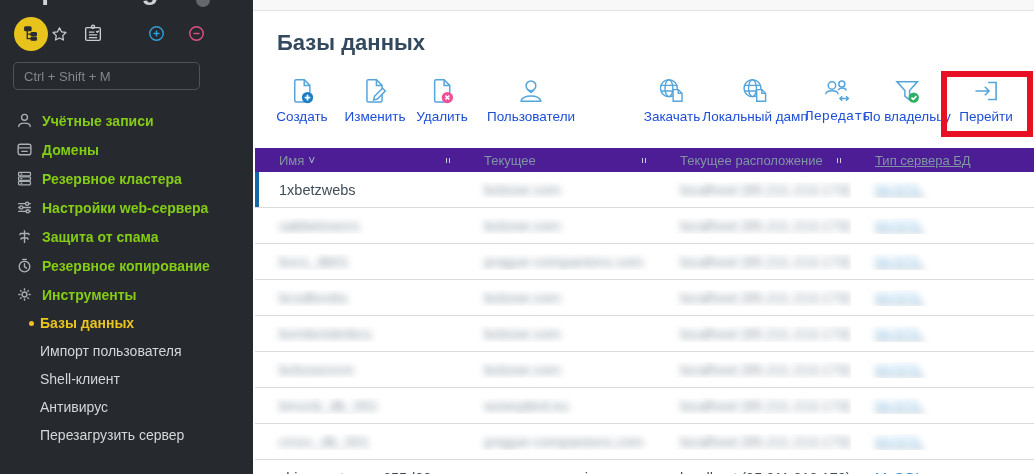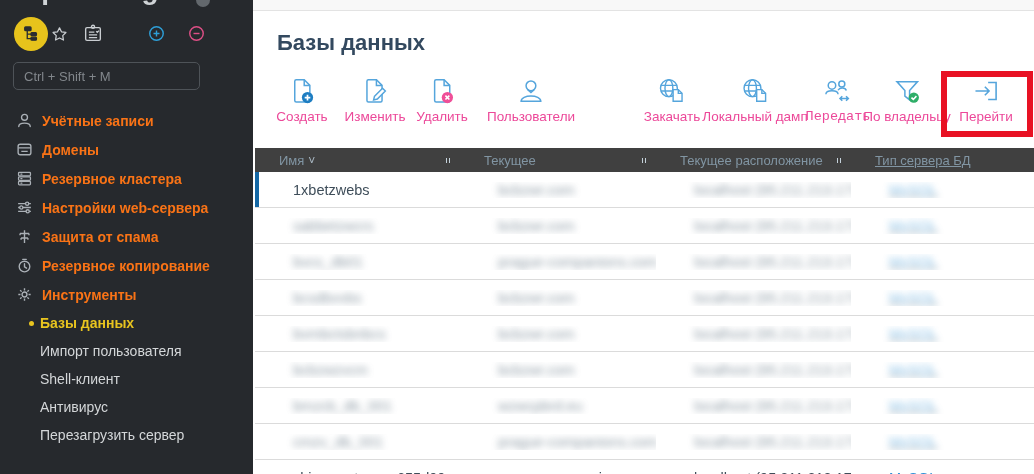--- a/index.html
+++ b/index.html
@@ -10,49 +10,49 @@
   .logo-clip{position:absolute;top:0;left:0;width:230px;height:11px;overflow:hidden;}
   .logo-text{position:absolute;top:-26px;left:14px;font-size:28px;font-weight:700;color:#cfd3d6;letter-spacing:2px;}
   .help-dot{position:absolute;top:-7px;left:196px;width:14px;height:14px;border-radius:50%;background:#63686d;}
   .hicon{position:absolute;}
   .round-badge{width:34px;height:34px;border-radius:50%;background:#e7c31c;display:flex;align-items:center;justify-content:center;}
   .search-box{position:absolute;top:62px;left:13px;width:187px;height:25px;box-sizing:border-box;
               border:1px solid #4e5358;border-radius:5px;background:transparent;color:#3b82f6;
               font-size:13px;padding:13px 10px;font-family:"Liberation Sans",sans-serif;outline:none;}
   .search-box::placeholder{color:#82878c;opacity:1;}
   .menu{position:absolute;top:106px;left:0;right:0;}
-  .menu-item{height:29px;display:flex;align-items:center;padding-left:16px;color:#f97316;
+  .menu-item{height:29px;display:flex;align-items:center;padding-left:16px;color:#84cc16;
              font-size:14px;font-weight:700;cursor:pointer;}
   .menu-item svg{width:17px;height:17px;margin-right:9px;flex:0 0 auto;}
   .submenu-item{height:28px;display:flex;align-items:center;padding-left:40px;color:#d4d7d9;
                 font-size:14px;cursor:pointer;position:relative;}
   .submenu-item.active{color:#e8c41f;font-weight:700;}
   .bullet{position:absolute;left:29px;top:12px;width:5px;height:5px;border-radius:50%;background:#e8c41f;}
   
   .main{position:absolute;left:253px;top:0;right:0;bottom:0;background:#fff;}
   .topband{height:10px;background:#f8f8f8;border-bottom:1px solid #e3e3e3;}
   .page-title{position:absolute;left:24px;top:30px;font-size:22px;font-weight:700;color:#33495f;}
   .tb{position:absolute;top:76px;transform:translateX(-50%);text-align:center;background:none;border:none;
       padding:0;cursor:pointer;font-family:"Liberation Sans",sans-serif;}
   .tb svg{width:30px;height:30px;display:block;margin:0 auto 3px;}
-  .tb .lbl{font-size:13.5px;color:#ec4899;white-space:nowrap;display:block;}
+  .tb .lbl{font-size:13.5px;color:#1d4ed8;white-space:nowrap;display:block;}
   .hl-box{position:absolute;left:688px;top:71px;width:92px;height:66px;border:6px solid #e81123;
           box-sizing:border-box;pointer-events:none;z-index:5;}
   
   .table{position:absolute;left:2px;top:148px;right:0;bottom:0;overflow:hidden;}
-  .thead{height:24px;background:#404040;display:flex;align-items:center;color:#8195a3;font-size:13px;}
+  .thead{height:24px;background:#4c1d95;display:flex;align-items:center;color:#8195a3;font-size:13px;}
   .th{box-sizing:border-box;padding-left:24px;position:relative;white-space:nowrap;}
   .th + .th::before{content:"";position:absolute;left:-14px;top:5px;bottom:5px;width:1px;background:#c4d1da;}
   .th + .th::after{content:"";position:absolute;left:-11px;top:5px;bottom:5px;width:1px;background:#c4d1da;}
   .caret{color:#a9b8c3;font-size:12px;margin-left:4px;}
   .c-name{width:205px;} .c-owner{width:196px;} .c-loc{width:195px;} .c-type{flex:1;text-decoration:underline;}
   .row{height:35px;display:flex;align-items:center;border-bottom:1px solid #dbdbdb;
        font-size:14.5px;color:#3e4d59;cursor:pointer;background:#fff;}
   .row.selected{box-shadow:inset 4px 0 0 #1467a4;}
-  .cell{box-sizing:border-box;padding-left:38px;white-space:nowrap;overflow:hidden;}
+  .cell{box-sizing:border-box;padding-left:24px;white-space:nowrap;overflow:hidden;}
   .blur{filter:blur(3.5px);opacity:.7;color:#5f7280;}
   .link{color:#2b8fd6;}
   .blur.link{color:#57a6dd;}
 </style>
 </head>
 <body>
 
 <div class="stage">
 
   <div class="sidebar">

